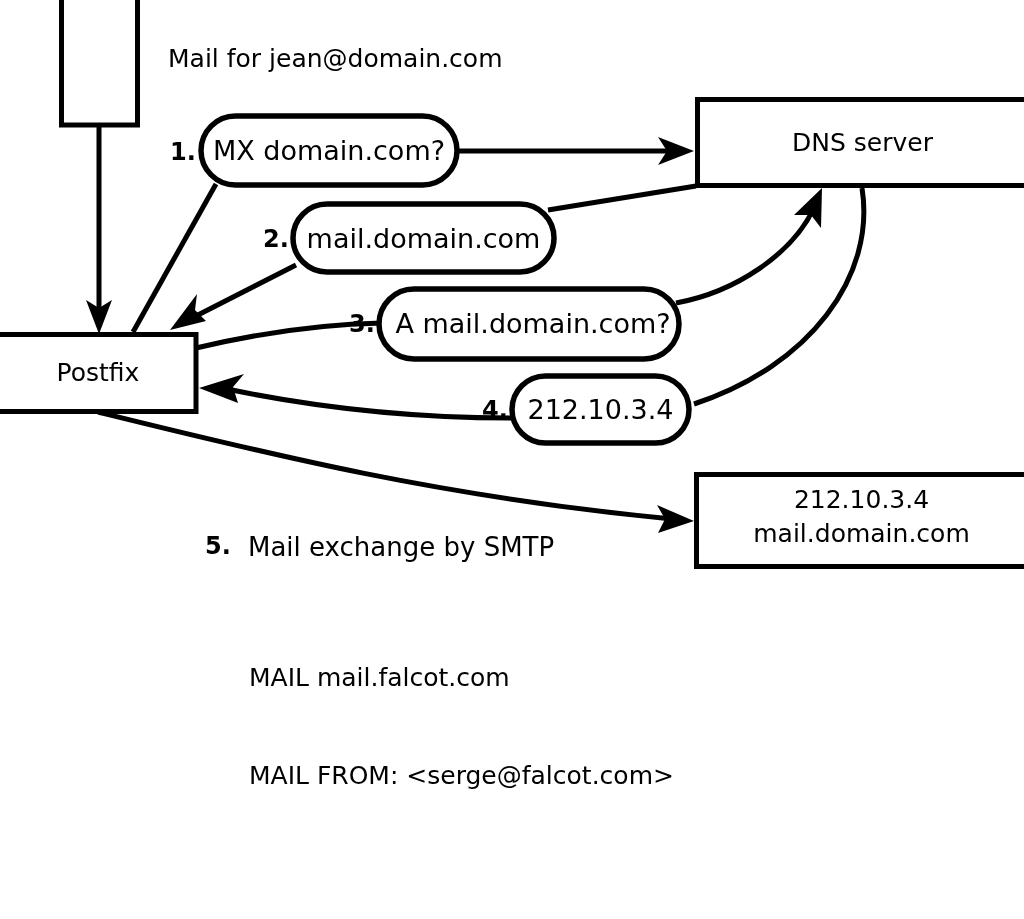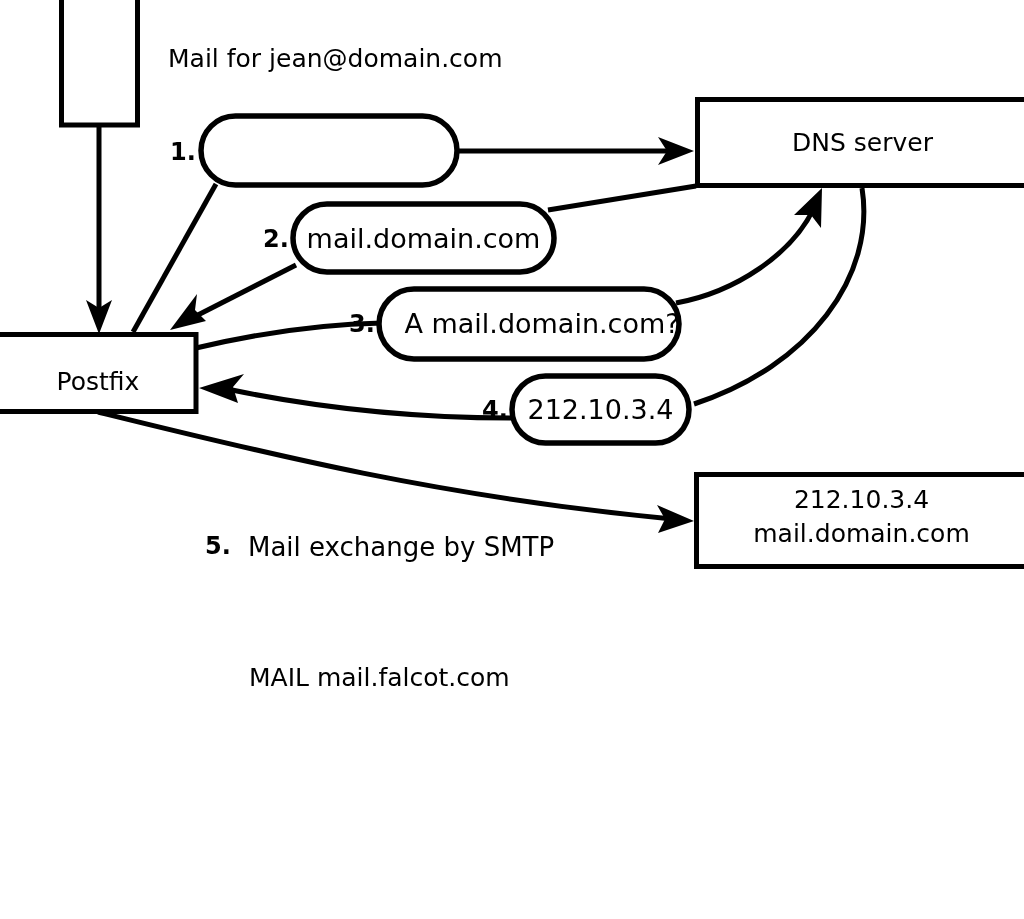--- a/index.html
+++ b/index.html
@@ -132,41 +132,43 @@
     <rect class="boxshape" x="696.5" y="474.5" width="331" height="92"></rect>
 
     <rect class="bubbleshape" x="201" y="116" width="256" height="69" rx="34.5" ry="34.5"></rect>
     <rect class="bubbleshape" x="293" y="204" width="261" height="68" rx="34" ry="34"></rect>
     <rect class="bubbleshape" x="379" y="289" width="300" height="70" rx="35" ry="35"></rect>
     <rect class="bubbleshape" x="512" y="376" width="177" height="67" rx="33.5" ry="33.5"></rect>
   </svg>
 
   <div class="lbl t-head" style="left:168px; top:46px;">Mail for jean@domain.com</div>
 
-  <div class="lbl t-box" style="left:0px; top:369px; width:196px;">Postfix</div>
+  <div class="lbl t-box" style="left:0px; top:360px; width:196px;">Postfix</div>
 
   <div class="lbl t-box" style="left:697px; top:130px; width:331px;">DNS server</div>
 
   <div class="lbl t-box" style="left:696px; top:487px; width:331px;">212.10.3.4</div>
   <div class="lbl t-box" style="left:696px; top:521px; width:331px;">mail.domain.com</div>
 
   <div class="lbl t-num" style="left:170px; top:140px;">1.</div>
   <div class="lbl t-num" style="left:263px; top:227px;">2.</div>
   <div class="lbl t-num" style="left:349px; top:312px;">3.</div>
   <div class="lbl t-num" style="left:482px; top:398px;">4.</div>
   <div class="lbl t-num" style="left:205px; top:534px;">5.</div>
 
+  <div class="lbl t-bubble" style="left:201px; top:137px; width:256px;">MX domain.com?</div>
   <div class="lbl t-bubble" style="left:293px; top:225px; width:261px;">mail.domain.com</div>
-  <div class="lbl t-bubble" style="left:392px; top:310px; width:300px;text-align:center;">A mail.domain.com?</div>
+  <div class="lbl t-bubble" style="left:383px; top:310px; width:300px;text-align:center;">A mail.domain.com?</div>
   <div class="lbl t-bubble" style="left:512px; top:396px; width:177px;">212.10.3.4</div>
 
   <div class="lbl t-step5" style="left:248px; top:534px;">Mail exchange by SMTP</div>
 
   <div class="lbl t-smtp" style="left:249px; top:597px;">
     <div>MAIL mail.falcot.com</div>
+    <div>MAIL FROM: &lt;serge@falcot.com&gt;</div>
     
     
     
     
     
     
     
   </div>
 
 </div>

